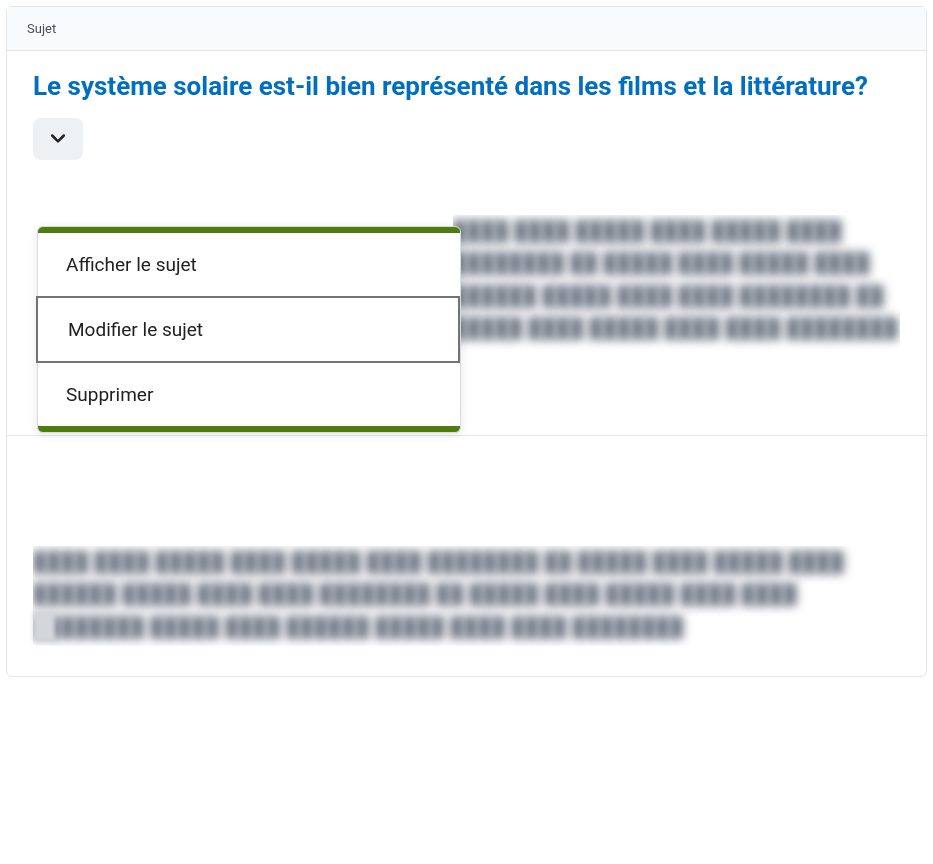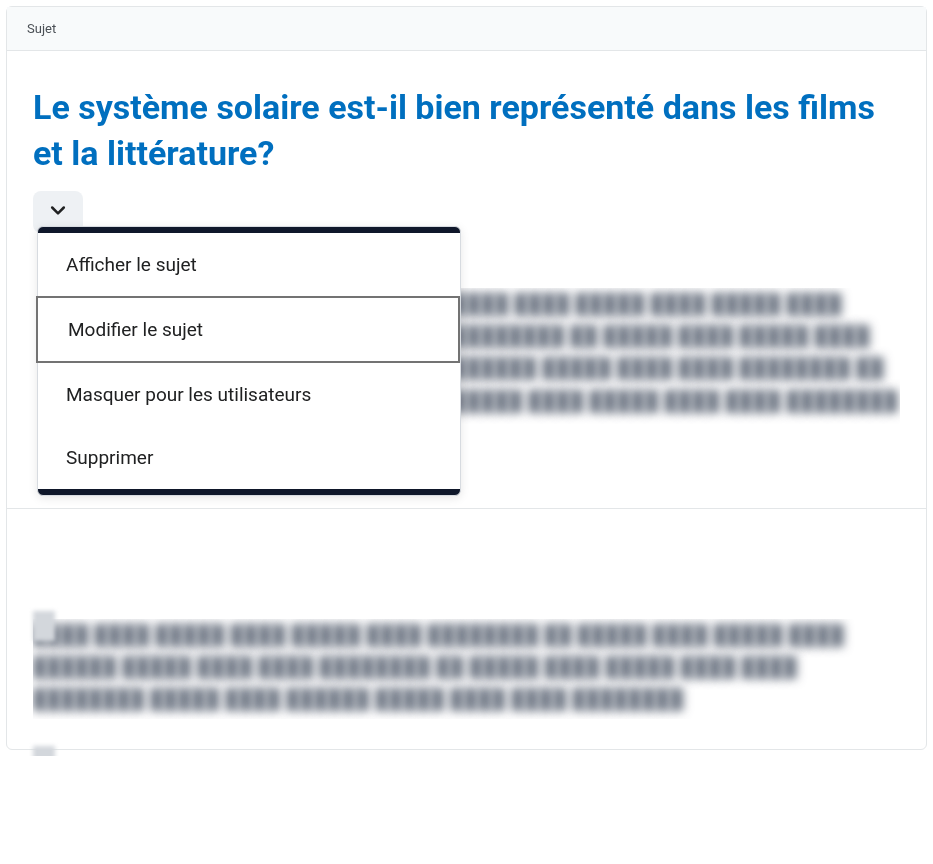--- a/index.html
+++ b/index.html
@@ -22,25 +22,25 @@
     background: #f8fafb;
     border-bottom: 1px solid #e3e6e8;
     font-size: 13px;
     color: #4a4f55;
   }
   .panel-body {
     padding: 18px 26px 30px 26px;
     position: relative;
   }
   .topic-title {
-    font-size: 34px;
+    font-size: 26px;
     line-height: 1.35;
     font-weight: 700;
     color: #006fbf;
-    margin: 16px 0 14px 0;
+    margin: 0 0 14px 0;
   }
   .chevron-btn {
     display: inline-flex;
     align-items: center;
     justify-content: center;
     width: 50px;
     height: 42px;
     border: none;
     border-radius: 8px;
     background: #eef1f4;
@@ -71,21 +71,21 @@
     background: #e3e6e8;
     margin-top: 60px;
     margin-left: -26px;
     margin-right: -26px;
   }
   .dropdown {
     position: absolute;
     top: 175px;
     left: 30px;
     width: 424px;
-    background: #0f172a;
+    background: #4d7c0f;
     border: 1px solid #d7dbe0;
     border-radius: 6px;
     box-shadow: 0 2px 10px rgba(0,0,0,0.10);
     padding: 6px 0;
     z-index: 10;
   }
   .dropdown-item {
     padding: 20px 28px;
     font-size: 19px;
     color: #202122;
@@ -128,17 +128,16 @@
     <div class="separator"></div>
 
     <div class="grey-box" style="top:560px"></div>
     <div class="grey-box" style="top:695px"></div>
 
     <div class="blur-text blur-block2">████ ████ █████ ████ █████ ████ ████████ ██ █████ ████ █████ ████ ██████ █████ ████ ████ ████████ ██ █████ ████ █████ ████ ████ ████████ █████ ████ ██████ █████ ████ ████ ████████</div>
 
     <div class="dropdown">
       <div class="dropdown-item">Afficher le sujet</div>
       <div class="dropdown-item highlight">Modifier le sujet</div>
-      <div class="dropdown-item">Masquer pour les utilisateurs</div>
       <div class="dropdown-item">Supprimer</div>
     </div>
   </div>
 </div>
 
 </body></html>

